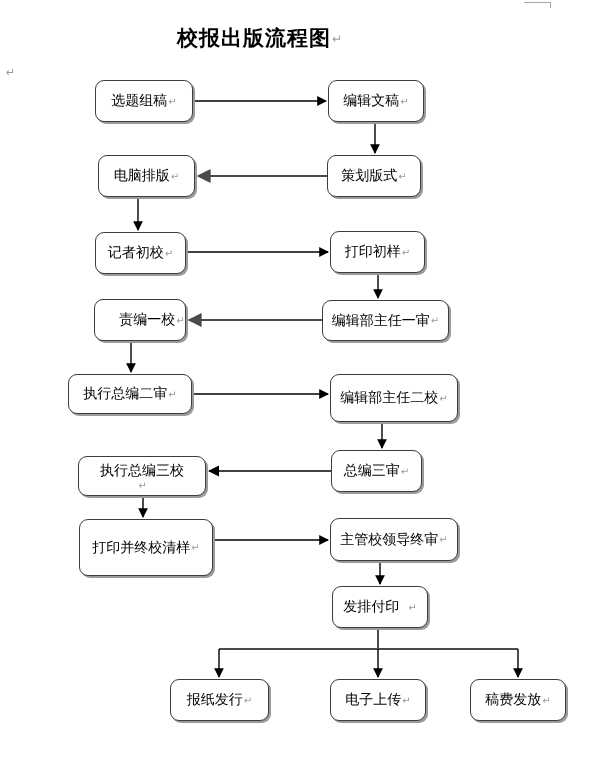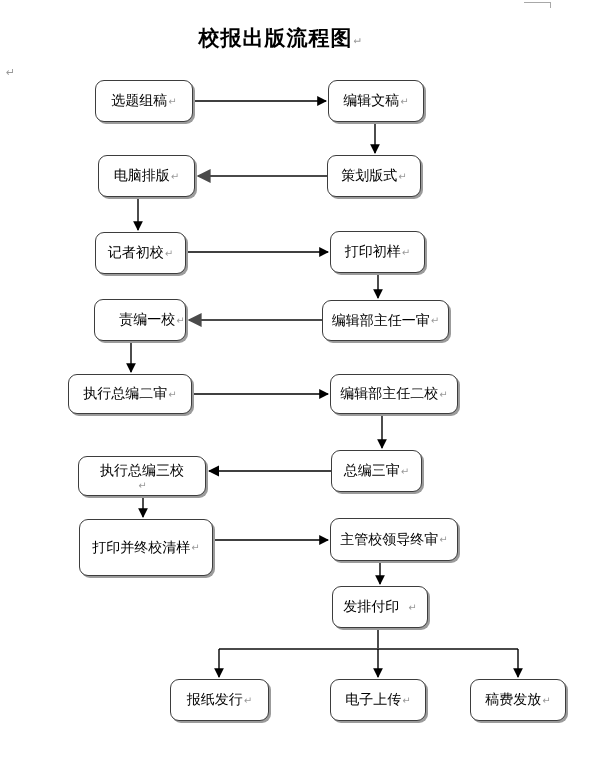--- a/index.html
+++ b/index.html
@@ -26,27 +26,26 @@
     top: 0;
     width: 609px;
     height: 777px;
   }
   .doc-title {
     position: absolute;
     left: 0;
     top: 24px;
     width: 519px;
     text-align: center;
-    font-family: Liberation Mono, monospace;
+    font-family: Liberation Serif, serif;
     font-size: 21px;
     font-weight: bold;
     letter-spacing: 1px;
     color: #000000;
     white-space: nowrap;
-    padding-left: 20px;
   }
   .doc-title .pilcrow {
     font-size: 12px;
     font-weight: normal;
     color: #9a9a9a;
     vertical-align: 2px;
     letter-spacing: 0;
     margin-left: 1px;
   }
   .node {
@@ -183,21 +182,21 @@
   <div class="node" style="left:94px; top:299px; width:92px; height:42px;padding-left:24px;">
     <span class="label">责编一校</span>
       <span class="pilcrow">↵</span>
   </div>
 
   <div class="node" style="left:68px; top:374px; width:124px; height:40px;">
     <span class="label">执行总编二审</span>
       <span class="pilcrow">↵</span>
   </div>
 
-  <div class="node" style="left:330px; top:374px; width:128px; height:40px;text-align:center;">
+  <div class="node" style="left:330px; top:374px; width:128px; height:48px;text-align:center;">
     <span class="label">编辑部主任二校</span>
       <span class="pilcrow">↵</span>
   </div>
 
   <div class="node" style="left:331px; top:450px; width:91px; height:42px;">
     <span class="label">总编三审</span>
       <span class="pilcrow">↵</span>
   </div>
 
   <div class="node" style="left:78px; top:456px; width:128px; height:40px;flex-direction:column;">

